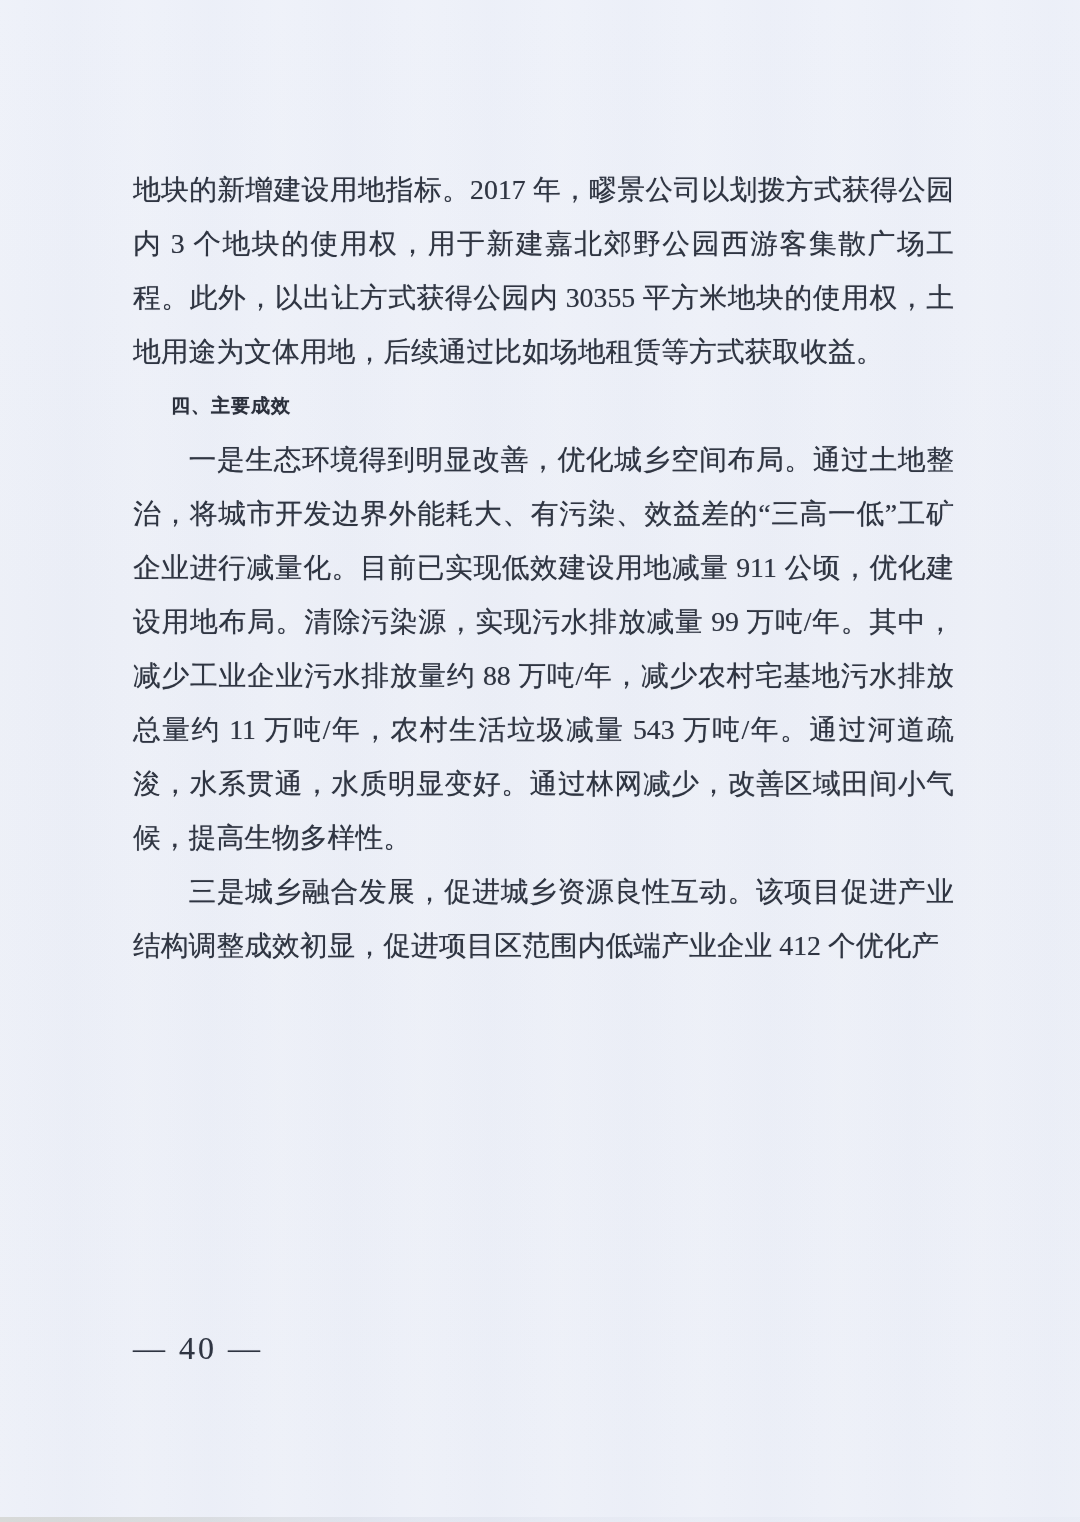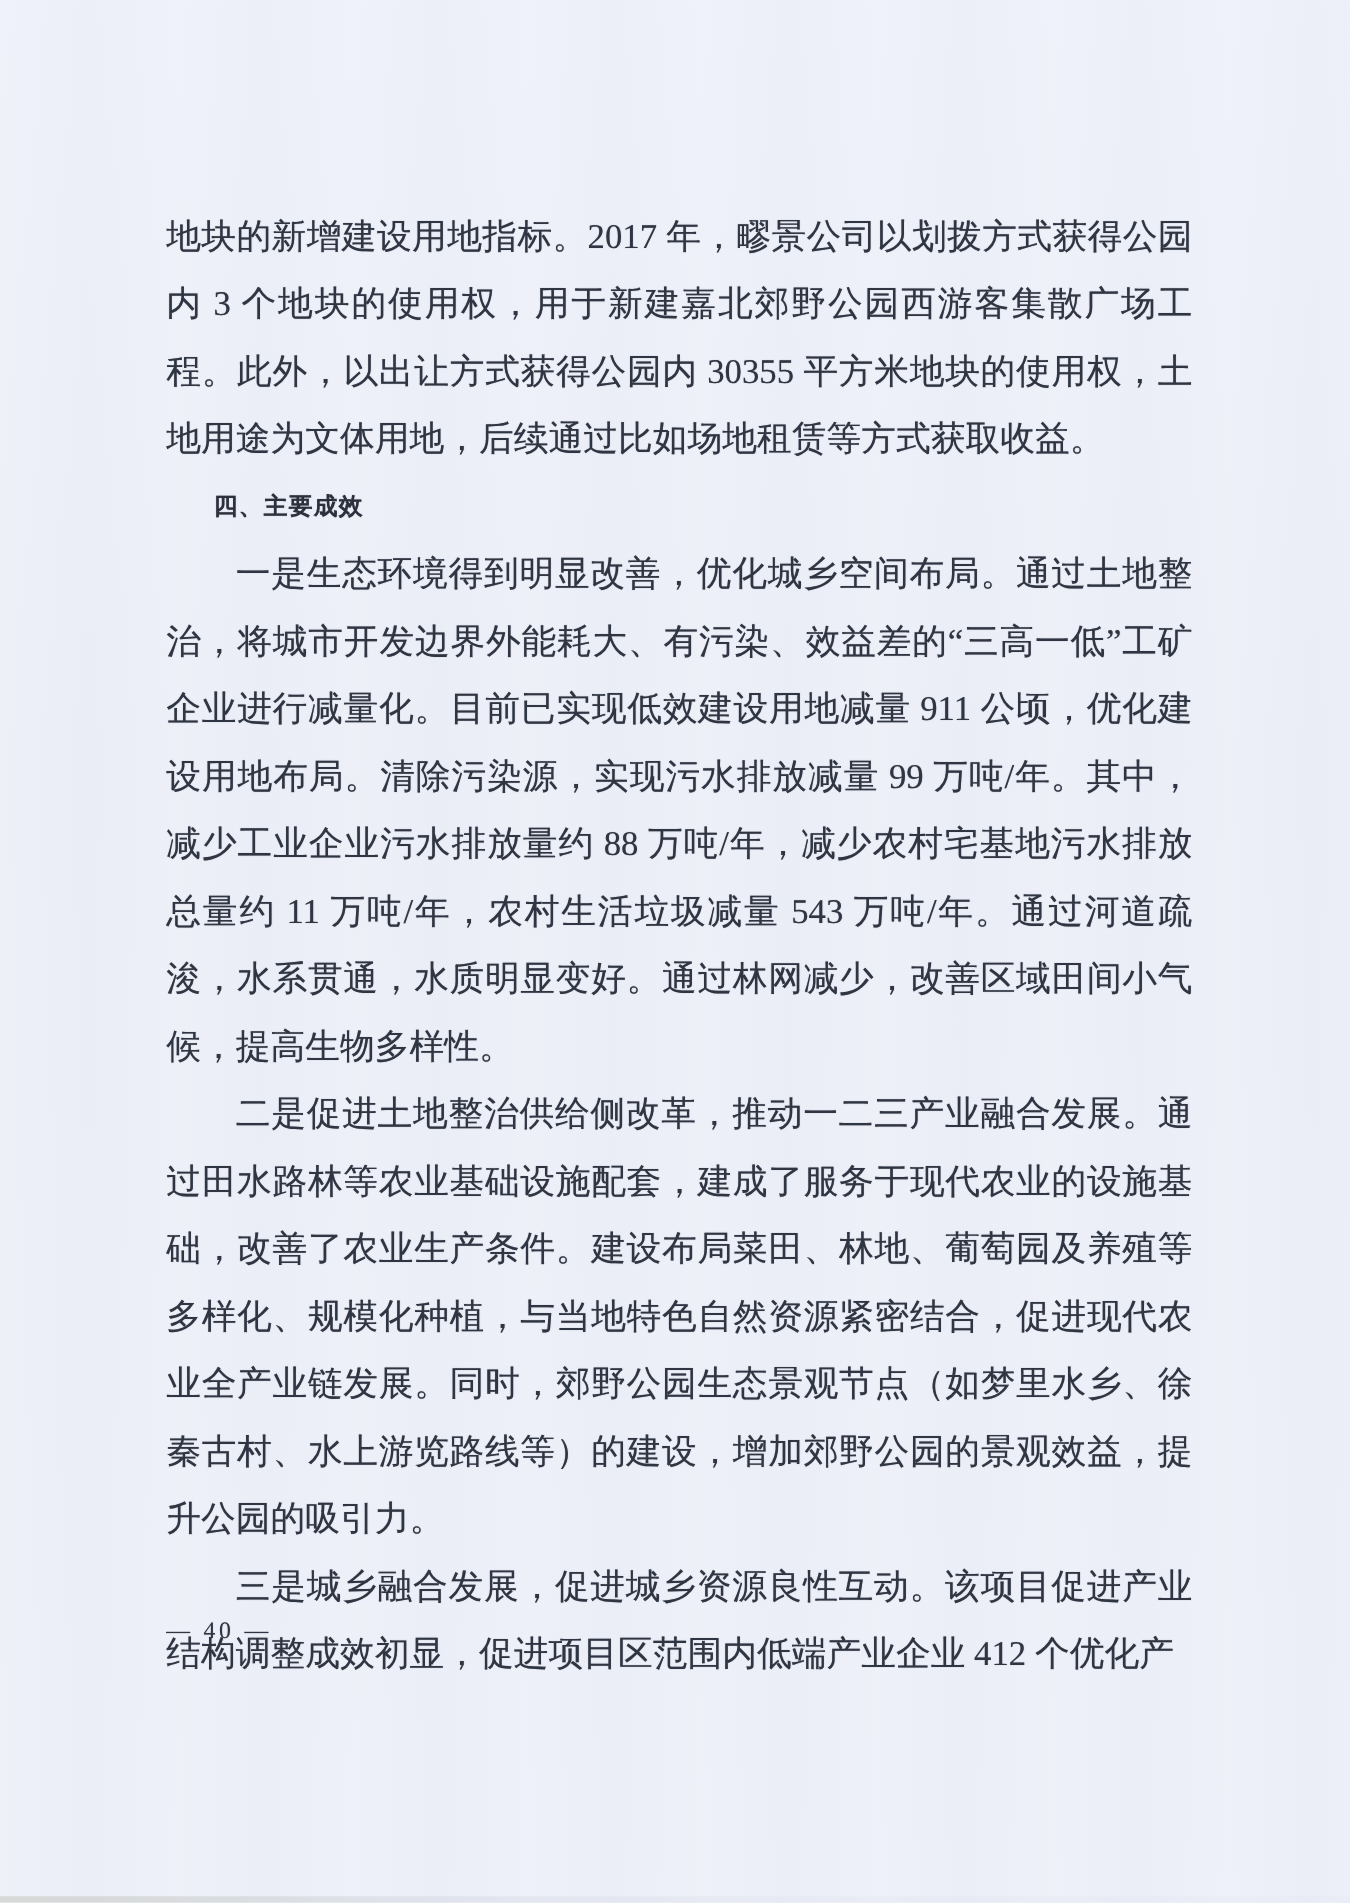--- a/index.html
+++ b/index.html
@@ -64,22 +64,22 @@
     font-weight: bold;
     font-size: 19px;
     line-height: 54px;
     color: #2b303c;
     letter-spacing: 1px;
     text-align: left;
   }
   .page-number {
     position: absolute;
     left: 133px;
-    top: 1285px;
-    font-size: 19px;
+    top: 1328px;
+    font-size: 32px;
     line-height: 40px;
     color: #2f3542;
     letter-spacing: 3px;
     text-shadow: 0 0 0.7px rgba(47,53,66,0.5);
   }
   .bottom-scan-edge {
     position: absolute;
     left: 0;
     right: 0;
     bottom: 0;
@@ -101,21 +101,20 @@
 <div class="page">
 
   <div class="text-block">
 
     <p class="para-noindent">地块的新增建设用地指标。2017 年，疁景公司以划拨方式获得公园内 3 个地块的使用权，用于新建嘉北郊野公园西游客集散广场工程。此外，以出让方式获得公园内 30355 平方米地块的使用权，土地用途为文体用地，后续通过比如场地租赁等方式获取收益。</p>
 
     <h2 class="section-heading">四、主要成效</h2>
 
     <p class="para-indent">一是生态环境得到明显改善，优化城乡空间布局。通过土地整治，将城市开发边界外能耗大、有污染、效益差的“三高一低”工矿企业进行减量化。目前已实现低效建设用地减量 911 公顷，优化建设用地布局。清除污染源，实现污水排放减量 99 万吨/年。其中，减少工业企业污水排放量约 88 万吨/年，减少农村宅基地污水排放总量约 11 万吨/年，农村生活垃圾减量 543 万吨/年。通过河道疏浚，水系贯通，水质明显变好。通过林网减少，改善区域田间小气候，提高生物多样性。</p>
 
-    <p class="para-indent">二是促进土地整治供给侧改革，推动一二三产业融合发展。通过田水路林等农业基础设施配套，建成了服务于现代农业的设施基础，改善了农业生产条件。建设布局菜田、林地、葡萄园及养殖等多样化、规模化种植，与当地特色自然资源紧密结合，促进现代农业全产业链发展。同时，郊野公园生态景观节点（如梦里水乡、徐秦古村、水上游览路线等）的建设，增加郊野公园的景观效益，提升公园的吸引力。</p>
 
     <p class="para-indent">三是城乡融合发展，促进城乡资源良性互动。该项目促进产业结构调整成效初显，促进项目区范围内低端产业企业 412 个优化产</p>
 
   </div>
 
   <div class="page-number">— 40 —</div>
 
   <div class="bottom-scan-edge"></div>
 
 </div>

